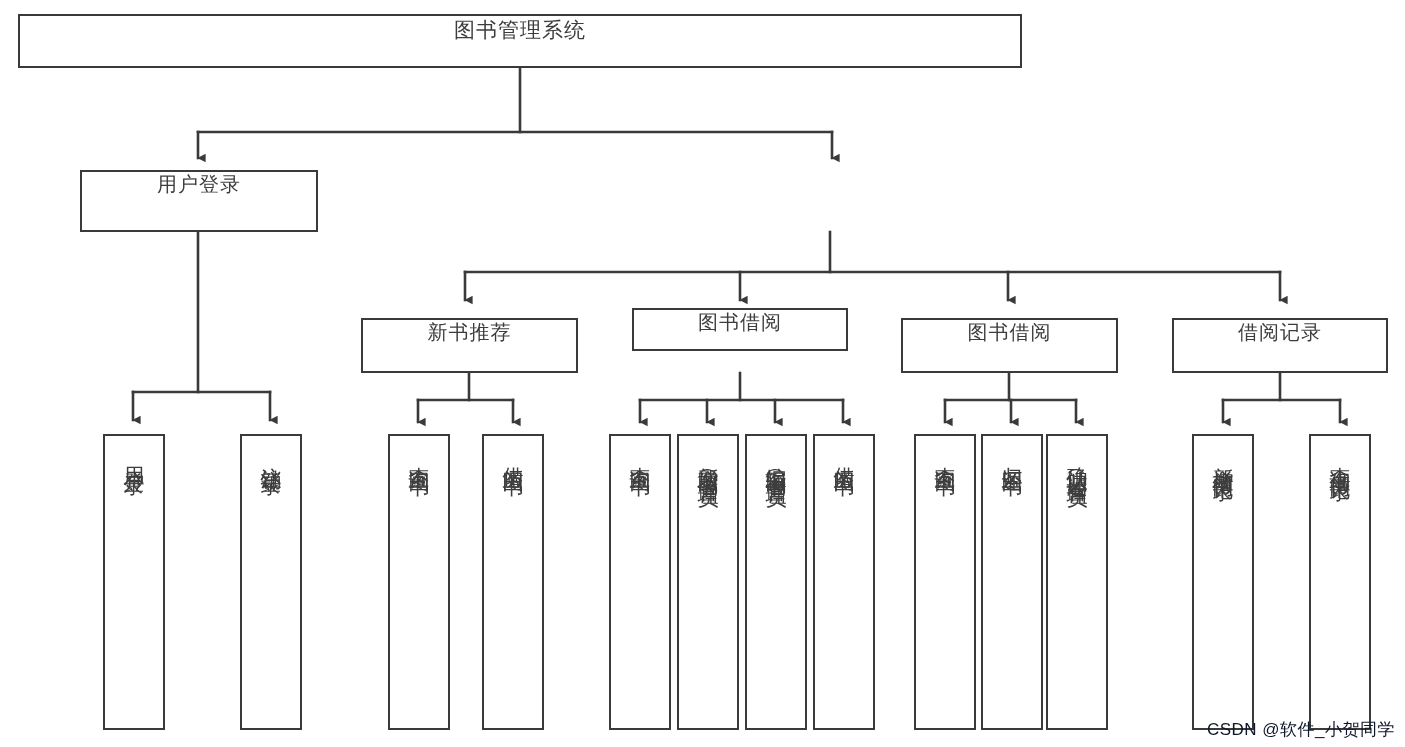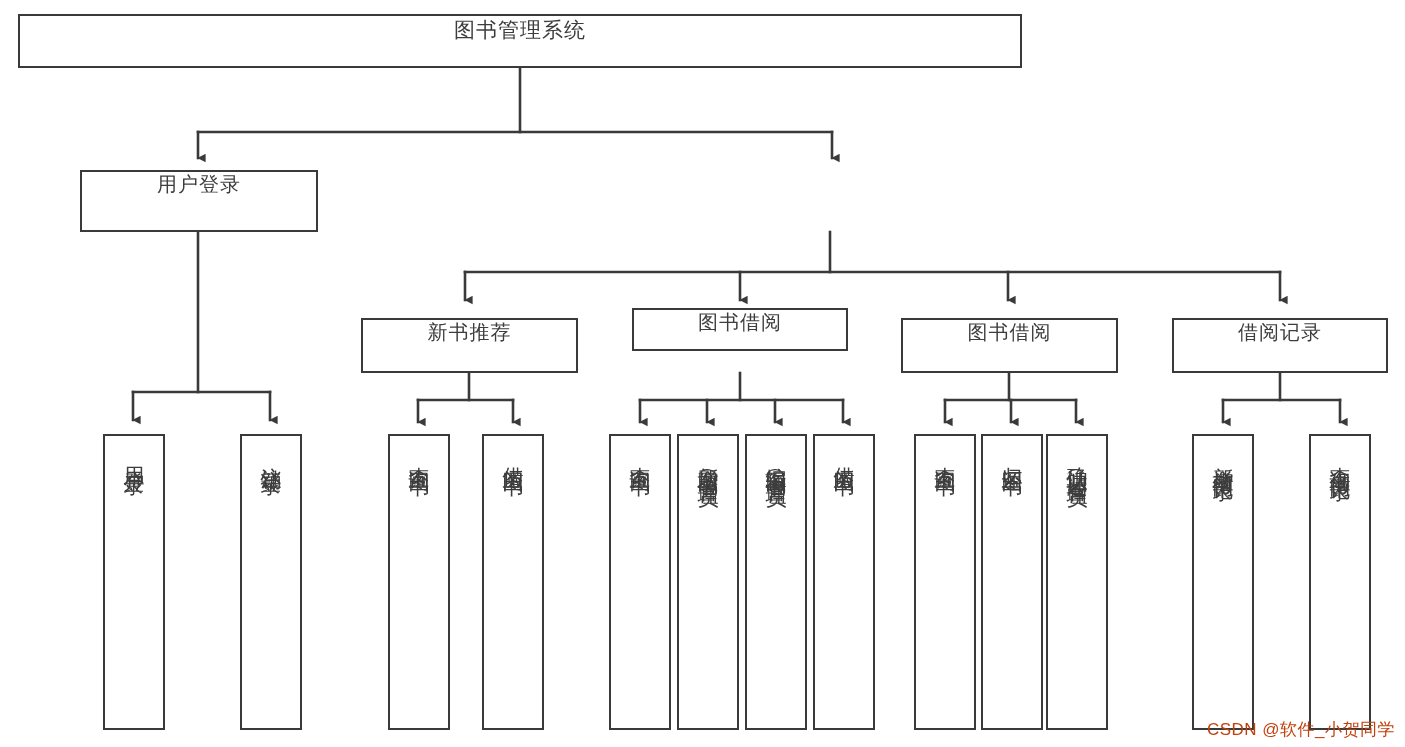--- a/index.html
+++ b/index.html
@@ -57,21 +57,21 @@
     letter-spacing: 3px;
     line-height: 1.05;
     white-space: nowrap;
     color: #3d3d3d;
   }
   .watermark {
     position: absolute;
     right: 10px;
     bottom: 6px;
     font-size: 17px;
-    color: #c2410c;
+    color: #0f172a;
     letter-spacing: 0.5px;
     white-space: nowrap;
     font-family: "Liberation Sans", "DejaVu Sans", sans-serif;
   }
 </style>
 </head>
 <body>
 
 <div id="canvas">
 

